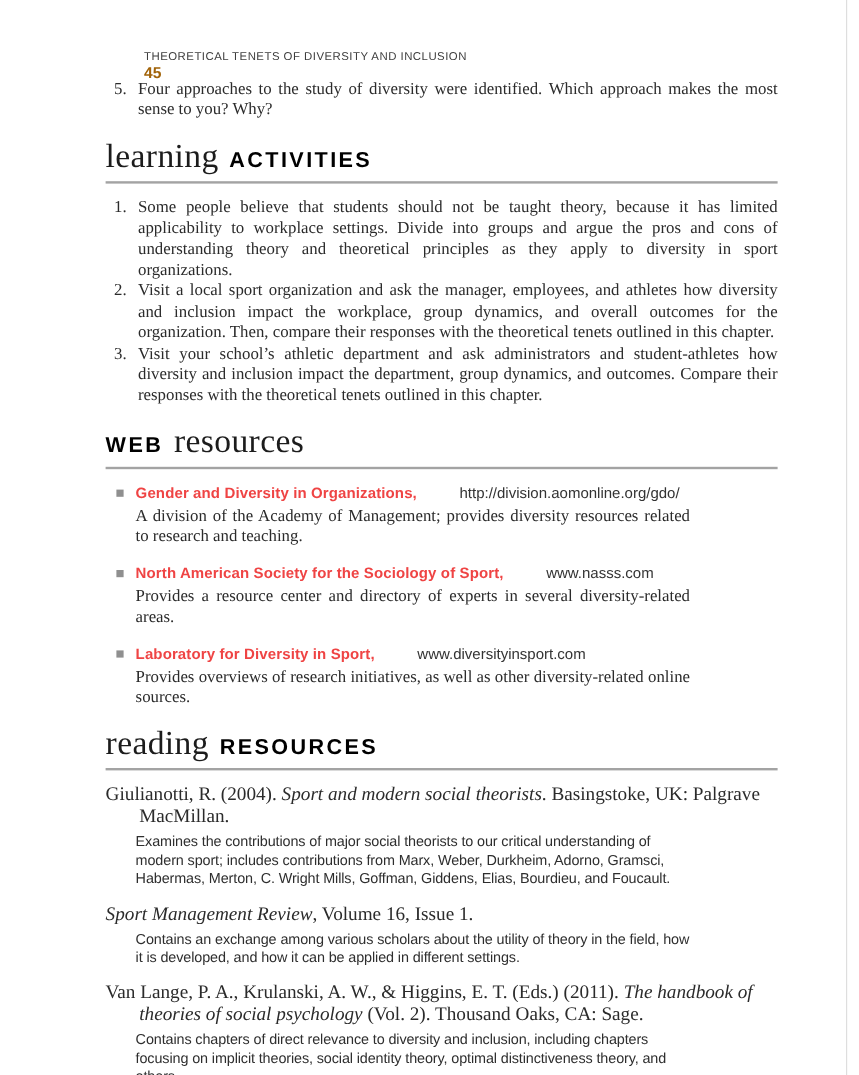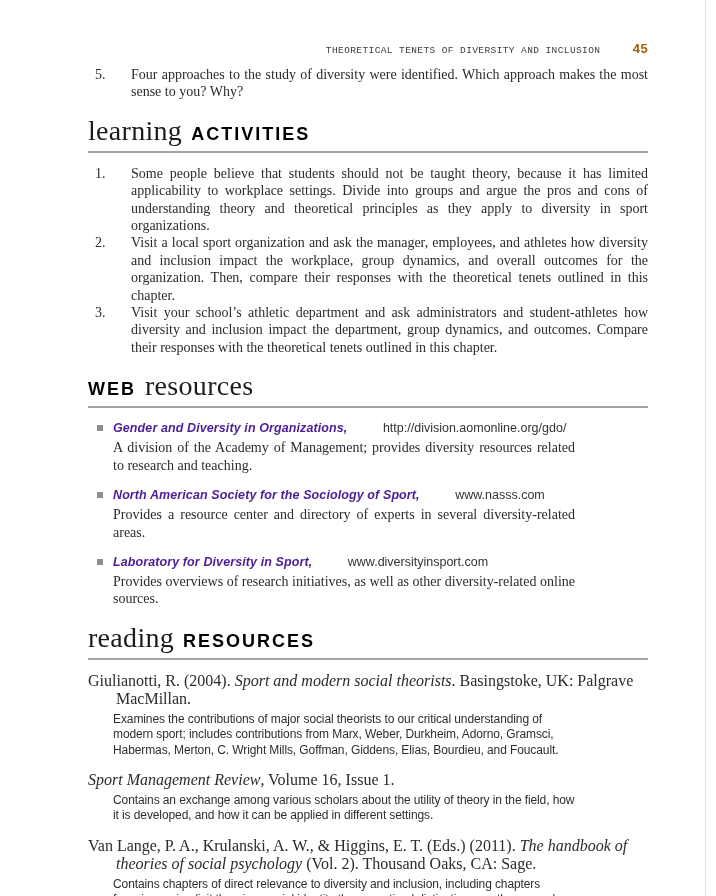--- a/index.html
+++ b/index.html
@@ -15,31 +15,32 @@
     overflow: hidden;
   }
   .scan-edge-right {
     position: absolute; left: 705px; top: 0;
     width: 1px; height: 100%; background: #dedede;
   }
   
   .running-head {
     position: absolute; top: 42px; left: 88px; width: 560px;
     display: flex; justify-content: flex-end; align-items: baseline;
-    font-family: Liberation Mono, monospace;
+    font-family: Liberation Sans, sans-serif;
+    flex-direction: column;
   }
   .rh-title { font-size: 9.5px; letter-spacing: 0.4px; color: #3d3d3d; }
   .rh-page  { font-size: 13px; font-weight: bold; color: #a16207; margin-left: 32px; }
 
   .content { position: absolute; top: 66px; left: 88px; width: 560px; }
 
   
   .num-item { display: flex; font-size: 14px; line-height: 17.4px; }
   .num-item .num { flex: none; width: 27px; padding-left: 7px; }
-  .num-item .txt { flex: 1; text-align: justify; margin-left: 16px; }
+  .num-item .txt { flex: 1; text-align: justify; }
 
   
   .sec-head {
     border-bottom: 2.5px solid #a3a3a3;
     padding-bottom: 2px;
     margin: 16px 0 12px 0;
     line-height: 28px;
     white-space: nowrap;
   }
   .head-serif { font-size: 28px; color: #1c1c1c; letter-spacing: 0.3px; }
@@ -49,21 +50,21 @@
   }
   .gap-left { margin-left: 9px; }
 
   .activities-list .num-item { margin-bottom: 0; }
 
   
   .web-item { margin: 11px 0 13px 0; }
   .web-title-row { display: flex; align-items: flex-start; padding-left: 9px; }
   .square-bullet { flex: none; width: 6px; height: 6px; background: #8f8f8f; margin-top: 5px; margin-right: 10px; }
   .web-title-text { font-family: "Liberation Sans", sans-serif; font-size: 12.5px; line-height: 16px; }
-  .web-title { font-weight: bold; color: #4c1d95; letter-spacing: 0.1px; font-style: italic; }
+  .web-title { font-weight: bold; color: #ef4444; letter-spacing: 0.1px; }
   .web-url { color: #333333; padding-left: 32px; }
   .web-desc { margin: 3px 0 0 25px; width: 462px; font-size: 14px; line-height: 17.4px; text-align: justify; }
 
   
   .entry { margin-bottom: 13px; }
   .citation { font-size: 16px; line-height: 18px; padding-left: 28px; text-indent: -28px; }
   .cit-italic { font-style: italic; }
   .annotation {
     font-family: Liberation Sans, sans-serif;
     font-size: 12px; line-height: 15.4px; letter-spacing: -0.1px;

